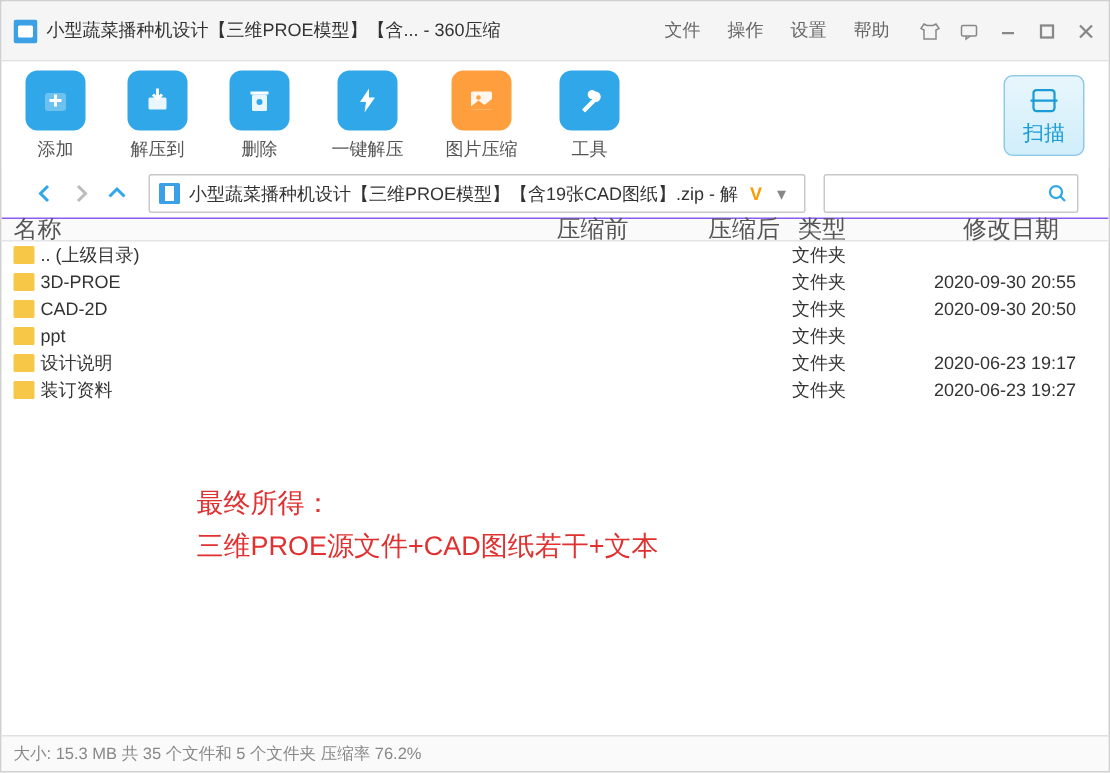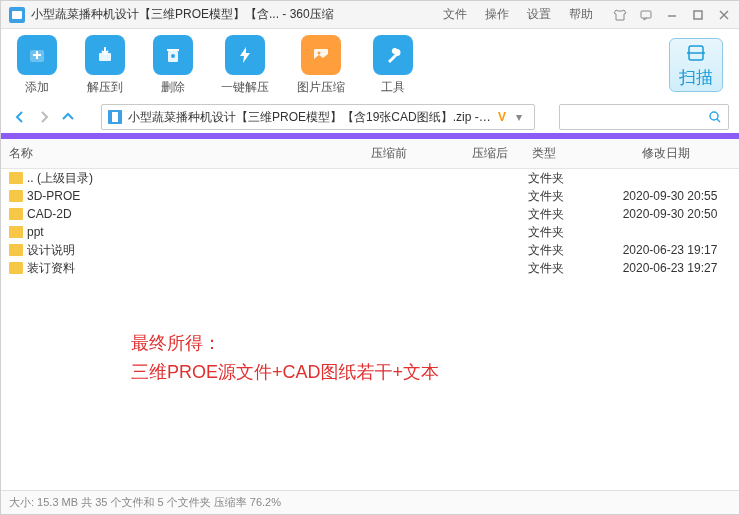--- a/index.html
+++ b/index.html
@@ -1,45 +1,45 @@
 <!DOCTYPE html>
 <html><head>
   <meta charset="utf-8">
   <style>
     * { margin: 0; padding: 0; box-sizing: border-box; font-family: "Microsoft YaHei", sans-serif; }
     body { width: 740px; height: 515px; background: #fff; border: 1px solid #d0d0d0; display: flex; flex-direction: column; overflow: hidden; }
     
-    .titlebar { height: 28px; background: #f5f5f5; display: flex; align-items: center; padding: 0 8px; border-bottom: 1px solid #e0e0e0; }
+    .titlebar { height: 40px; background: #f5f5f5; display: flex; align-items: center; padding: 0 8px; border-bottom: 1px solid #e0e0e0; }
     .titlebar .app-icon { width: 16px; height: 16px; margin-right: 6px; }
     .titlebar .title { font-size: 12px; color: #333; flex: 0 0 auto; }
     .titlebar .spacer { flex: 1; }
     .titlebar .menu { display: flex; gap: 18px; font-size: 12px; color: #666; }
     .titlebar .menu span { cursor: pointer; }
     .titlebar .win-controls { display: flex; gap: 12px; margin-left: 20px; align-items: center; }
     .titlebar .win-controls svg { cursor: pointer; }
     
     .toolbar { height: 72px; background: #fff; display: flex; align-items: center; padding: 0 16px; gap: 28px; }
     .tool-btn { display: flex; flex-direction: column; align-items: center; gap: 4px; cursor: pointer; }
     .tool-btn .icon-wrap { width: 40px; height: 40px; border-radius: 8px; display: flex; align-items: center; justify-content: center; }
     .tool-btn .label { font-size: 12px; color: #555; }
     .scan-box { margin-left: auto; width: 54px; height: 54px; border: 1px solid #8ecae6; border-radius: 6px; display: flex; flex-direction: column; align-items: center; justify-content: center; background: linear-gradient(#e8f6fc,#d0eefb); cursor: pointer; }
-    .scan-box .scan-label { font-size: 17px; color: #1b9bd8; margin-top: 2px; }
-    
-    .pathbar { height: 32px; display: flex; align-items: center; padding: 4px 10px; gap: 24px; }
+    .scan-box .scan-label { font-size: 14px; color: #1b9bd8; margin-top: 2px; }
+    
+    .pathbar { height: 32px; display: flex; align-items: center; padding: 4px 20px; gap: 12px; }
     .nav-arrows { display: flex; gap: 6px; }
     .nav-arrows svg { cursor: pointer; }
     .path-input { flex: 1; height: 26px; border: 1px solid #c8c8c8; border-radius: 2px; display: flex; align-items: center; padding: 0 6px; font-size: 12px; color: #333; overflow: hidden; }
     .path-input .file-icon { width: 14px; height: 14px; margin-right: 6px; flex-shrink: 0; }
     .path-input .path-text { white-space: nowrap; overflow: hidden; text-overflow: ellipsis; flex: 1; }
     .path-input .v-badge { color: #ff9800; font-weight: bold; margin: 0 4px; flex-shrink: 0; }
     .path-input .dd { flex-shrink: 0; width: 18px; text-align: center; color: #888; cursor: pointer; }
     .search-input { width: 170px; height: 26px; border: 1px solid #c8c8c8; border-radius: 2px; display: flex; align-items: center; padding: 0 6px; }
     .search-input svg { margin-left: auto; }
     
-    .list-header { height: 36px; display: flex; align-items: center; border-top: 6px solid #8b5cf6; border-bottom: 1px solid #e5e5e5; font-size: 12px; color: #555; background: #fafafa; }
+    .list-header { height: 16px; display: flex; align-items: center; border-top: 1px solid #8b5cf6; border-bottom: 1px solid #e5e5e5; font-size: 16px; color: #555; background: #fafafa; }
     .col-name { width: 370px; padding-left: 8px; }
     .col-before { width: 60px; }
     .col-after { width: 60px; margin-left: 41px; }
     .col-type { width: 110px; }
     .col-date { flex: 1; }
     
     .file-list { flex: 1; overflow: auto; position: relative; }
     .row { height: 18px; display: flex; align-items: center; font-size: 12px; color: #333; cursor: pointer; text-align: center; }
     .row .cell-name { width: 370px; padding-left: 8px; display: flex; align-items: center; gap: 4px; }
     .row .cell-before { width: 60px; }

